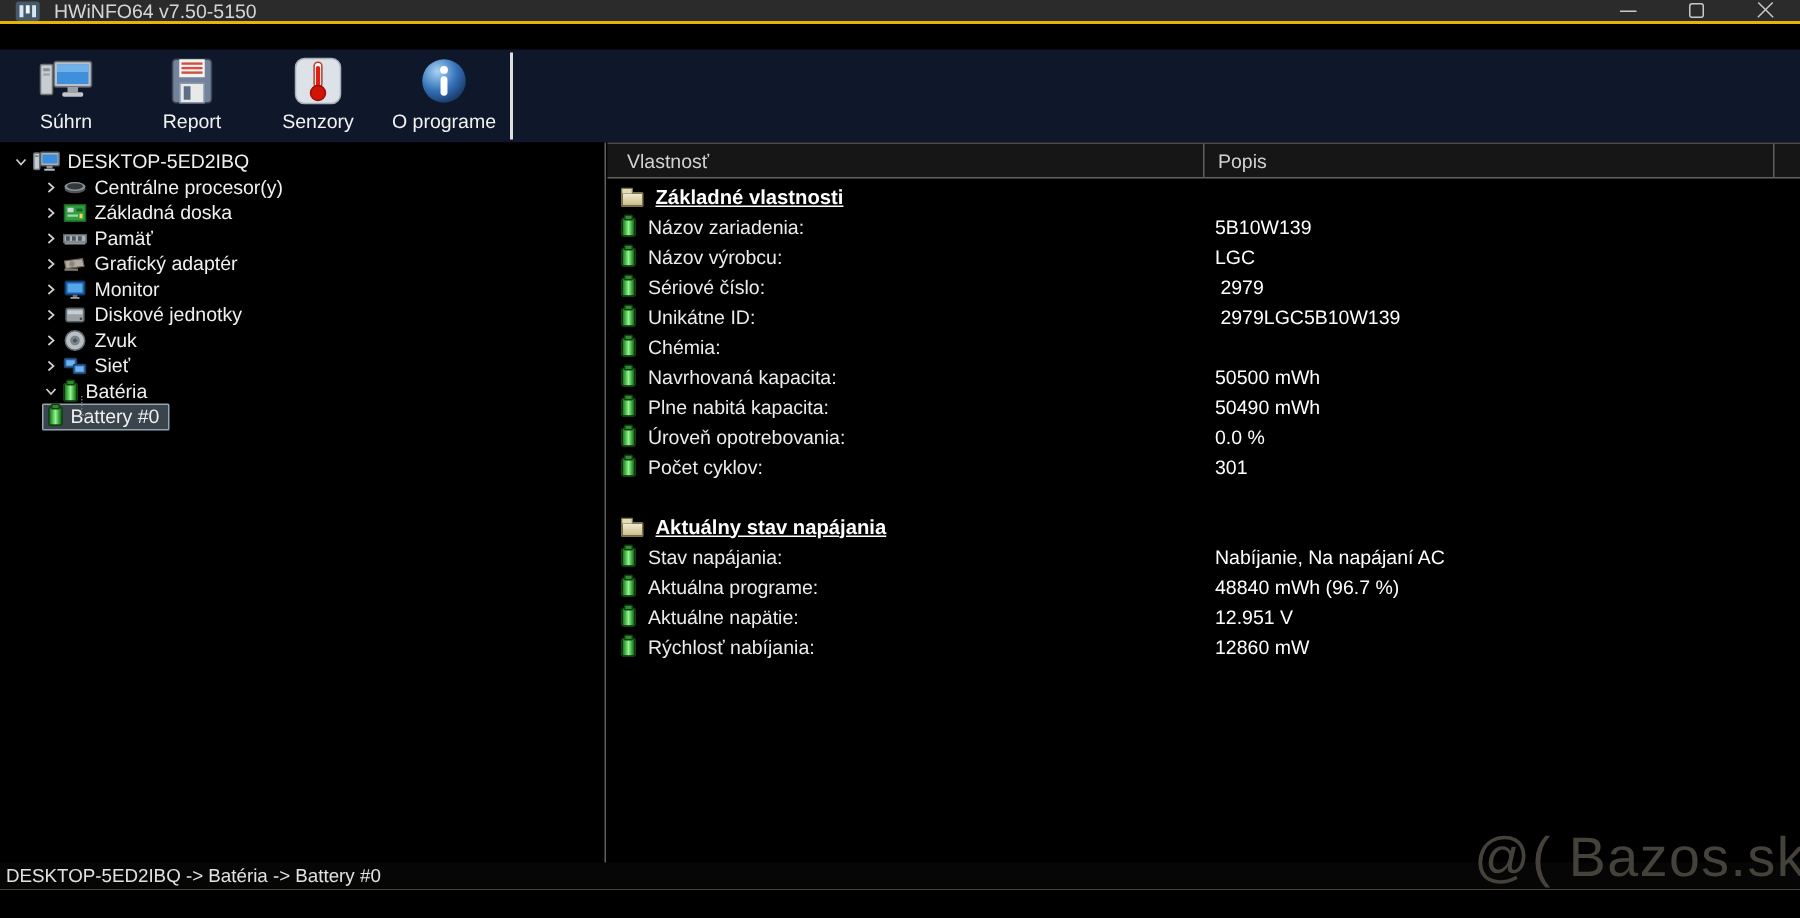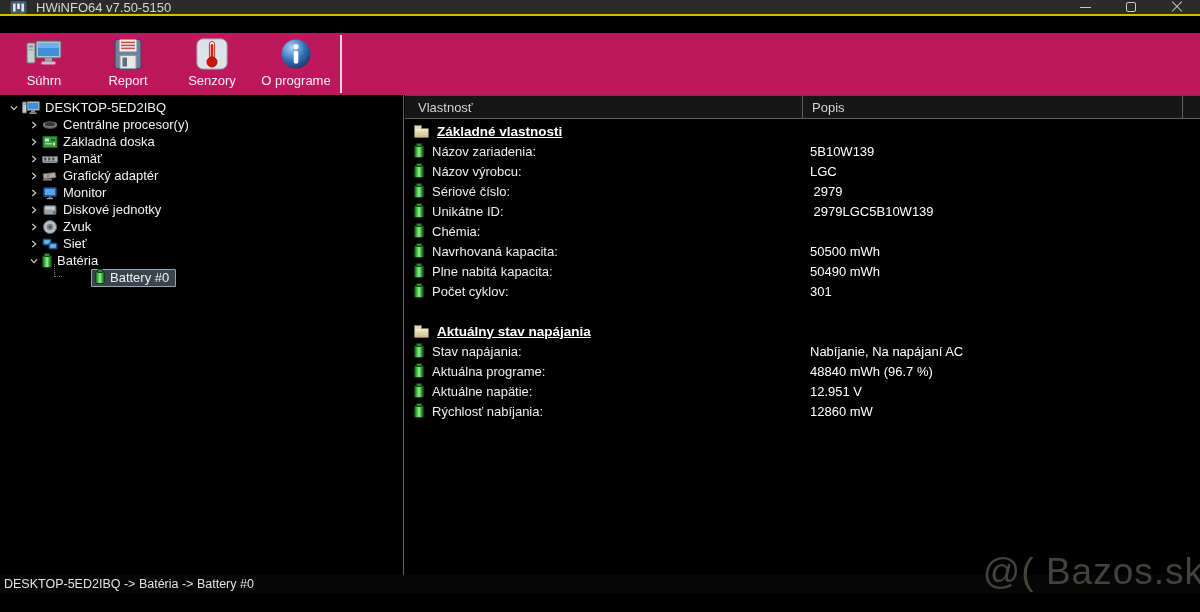--- a/index.html
+++ b/index.html
@@ -23,21 +23,21 @@
   .glyph-max { width:10px; height:10px; border:1px solid #c9c9c9; border-radius:2px; }
   .glyph-close { position:relative; width:12px; height:12px; }
   .glyph-close::before,.glyph-close::after {
     content:""; position:absolute; left:-1px; top:5px; width:14px; height:1.4px; background:#c9c9c9;
   }
   .glyph-close::before { transform:rotate(45deg); }
   .glyph-close::after { transform:rotate(-45deg); }
 
   
   .toolbar {
-    position:absolute; top:33px; left:0; width:1200px; height:62px; background:#be185d;
+    position:absolute; top:33px; left:0; width:1200px; height:62px; background:#0f172a;
     display:flex; align-items:stretch; padding-left:2px;
   }
   .tbtn {
     width:84px; display:flex; flex-direction:column; align-items:center;
     padding-top:5px; gap:3px; cursor:default;
   }
   .tbtn .lbl { font-size:13px; color:#f2f2f2; }
   .toolbar-sep { position:absolute; left:340px; top:2px; width:2px; height:58px; background:#dedede; }
 
   
@@ -47,21 +47,21 @@
   }
   .tree-panel {
     position:absolute; left:0; top:0; width:404px; height:100%;
     border-right:1px solid #5f5f5f; background:#000; padding-top:4px;
   }
   .trow { height:17px; display:flex; align-items:center; font-size:13px; color:#f0f0f0; position:relative; }
   .trow .chev { width:16px; height:14px; flex:0 0 16px; display:flex; align-items:center; justify-content:center; }
   .trow .ticon { margin-right:5px; display:flex; align-items:center; }
   .t-root { padding-left:6px; }
   .t-l1 { padding-left:26px; }
-  .t-l2 { padding-left:91px; }
+  .t-l2 { padding-left:28px; }
   .connector {
     position:absolute; left:54px; top:-5px; width:8px; height:13px;
     border-left:1px dotted #6f6f6f; border-bottom:1px dotted #6f6f6f;
   }
   .selbox {
     display:flex; align-items:center; gap:5px; padding:0 6px 1px 3px;
     background:#3a444c; border:1px solid #93a5b1; border-radius:1px;
   }
 
   .detail-panel { position:absolute; left:405px; top:0; width:795px; height:100%; background:#000; }
@@ -430,20 +430,27 @@
       </div>
 
       <div class="drow">
         <div class="dprop">
             <span class="bat"></span>
           <span>Plne nabitá kapacita:</span>
           </div>
         <span class="dval">50490 mWh</span>
       </div>
 
+      <div class="drow">
+        <div class="dprop">
+            <span class="bat"></span>
+          <span>Úroveň opotrebovania:</span>
+          </div>
+        <span class="dval">0.0 %</span>
+      </div>
 
       <div class="drow">
         <div class="dprop">
             <span class="bat"></span>
           <span>Počet cyklov:</span>
           </div>
         <span class="dval">301</span>
       </div>
 
       <div class="drow"></div>

